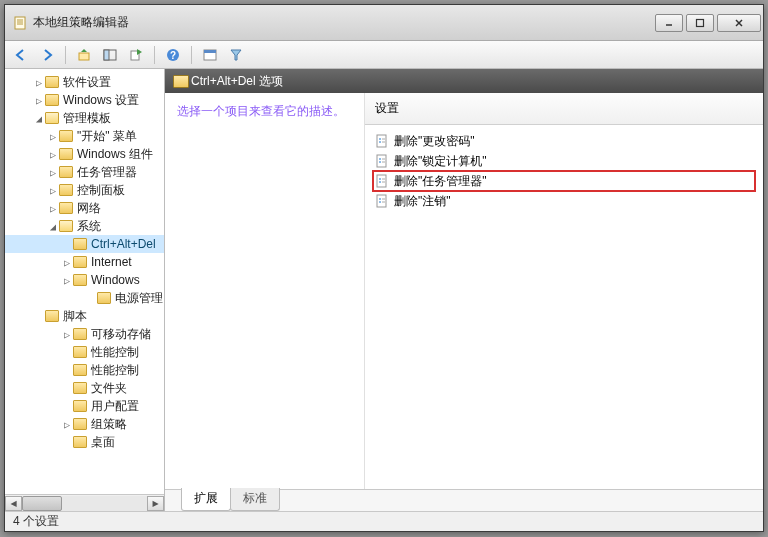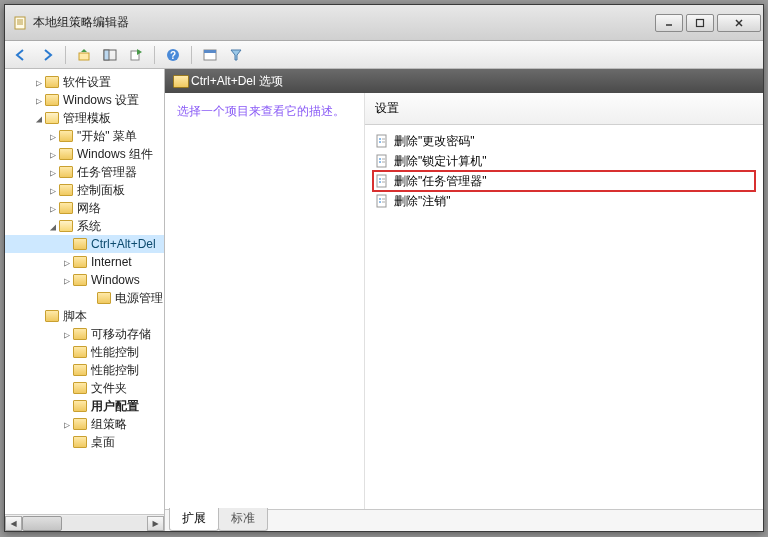--- a/index.html
+++ b/index.html
@@ -34,21 +34,21 @@
 .path-header { height: 24px; background: linear-gradient(#6a6a6a,#4a4a4a); color: #fff; display: flex; align-items: center; padding: 0 8px; gap: 2px; font-size: 12px; }
 .path-header .fld { width: 16px; height: 13px; background: linear-gradient(#ffe9a8,#f0c960); border: 1px solid #9a7a20; border-radius: 1px; }
 .main-body { flex: 1; display: flex; min-height: 0; }
 .desc-pane { width: 200px; padding: 10px 12px; font-size: 12px; color: #8b5cf6; border-right: 1px solid #e0e0e0; }
 .list-pane { flex: 1; display: flex; flex-direction: column; }
 .list-header { height: 32px; border-bottom: 1px solid #d0d0d0; display: flex; align-items: center; padding: 0 10px; font-size: 12px; background: linear-gradient(#fdfdfd,#f0f0f0); }
 .list-body { flex: 1; padding: 6px 8px; }
 .litem { display: flex; align-items: center; height: 20px; gap: 5px; font-size: 12px; cursor: default; padding: 0 2px; }
 .litem .lico { width: 14px; height: 14px; display: flex; align-items: center; justify-content: center; }
 .litem.hl { outline: 2px solid #d83030; outline-offset: -1px; }
-.tabs { height: 22px; border-top: 1px solid #c8c8c8; display: flex; align-items: flex-end; padding-left: 4px; background: #f6f6f6; }
+.tabs { height: 22px; border-top: 1px solid #c8c8c8; display: flex; align-items: flex-end; padding-left: 16px; background: #f6f6f6; }
 .tab { padding: 2px 12px 3px; font-size: 12px; border: 1px solid #bcbcbc; border-top: none; background: #fff; margin-right: -1px; cursor: pointer; border-radius: 0 0 3px 3px; }
 .tab:not(.active) { background: #ececec; color: #555; }
 .statusbar { height: 20px; background: #f0f0f0; border-top: 1px solid #c8c8c8; display: flex; align-items: center; padding: 0 8px; font-size: 12px; color: #333; }
 svg { display: block; }
 </style>
 </head>
 <body>
 
 <div class="window">
 
@@ -222,21 +222,21 @@
             <div class="tnode" style="padding-left: 56px;">
               <span class="exp"></span>
               <span class="fld"></span>
               <span class="lbl">性能控制</span>
             </div>
             <div class="tnode" style="padding-left: 56px;">
               <span class="exp"></span>
               <span class="fld"></span>
               <span class="lbl">文件夹</span>
             </div>
-            <div class="tnode" style="padding-left: 56px; font-weight: bold;">
+            <div class="tnode" style="padding-left: 56px;">
               <span class="exp"></span>
               <span class="fld"></span>
               <span class="lbl">用户配置</span>
             </div>
             <div class="tnode" style="padding-left: 56px;">
               <span class="exp">▷</span>
               <span class="fld"></span>
               <span class="lbl">组策略</span>
             </div>
             <div class="tnode" style="padding-left: 56px;">
@@ -321,14 +321,17 @@
         </div>
       </div>
       <div class="tabs">
         <div class="tab active">扩展</div>
         <div class="tab">标准</div>
       </div>
     </div>
 
   </div>
 
+  <div class="statusbar">
+    <span>4 个设置</span>
+  </div>
 
 </div>
 
 </body></html>

